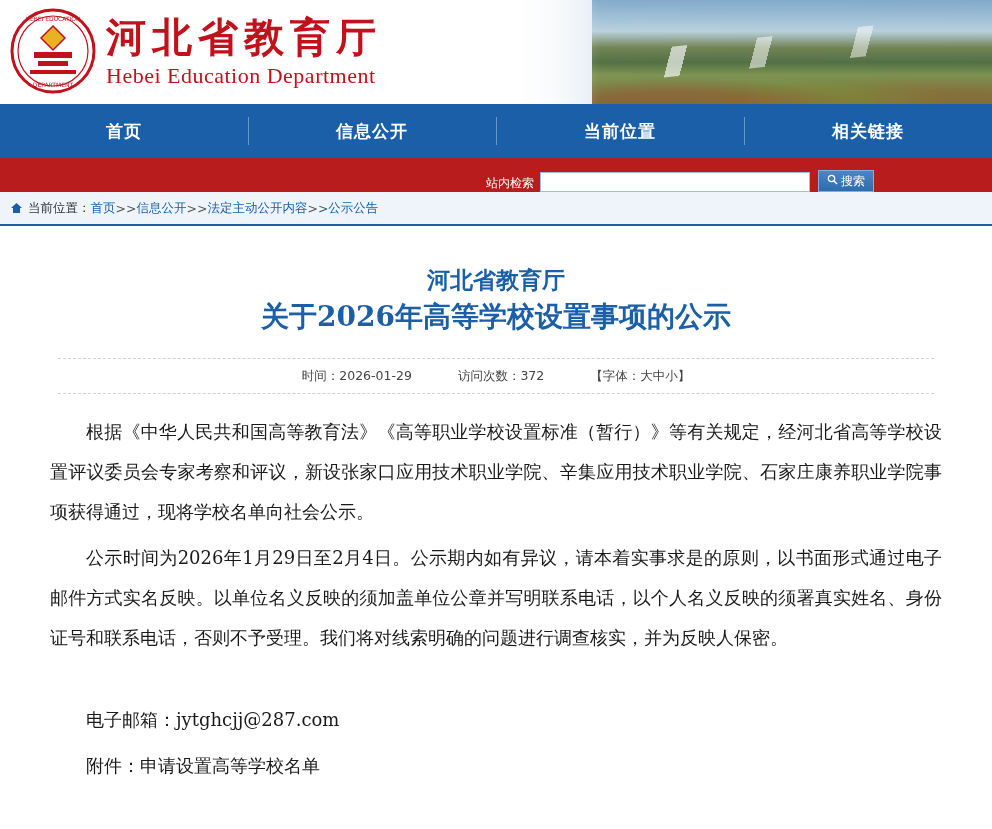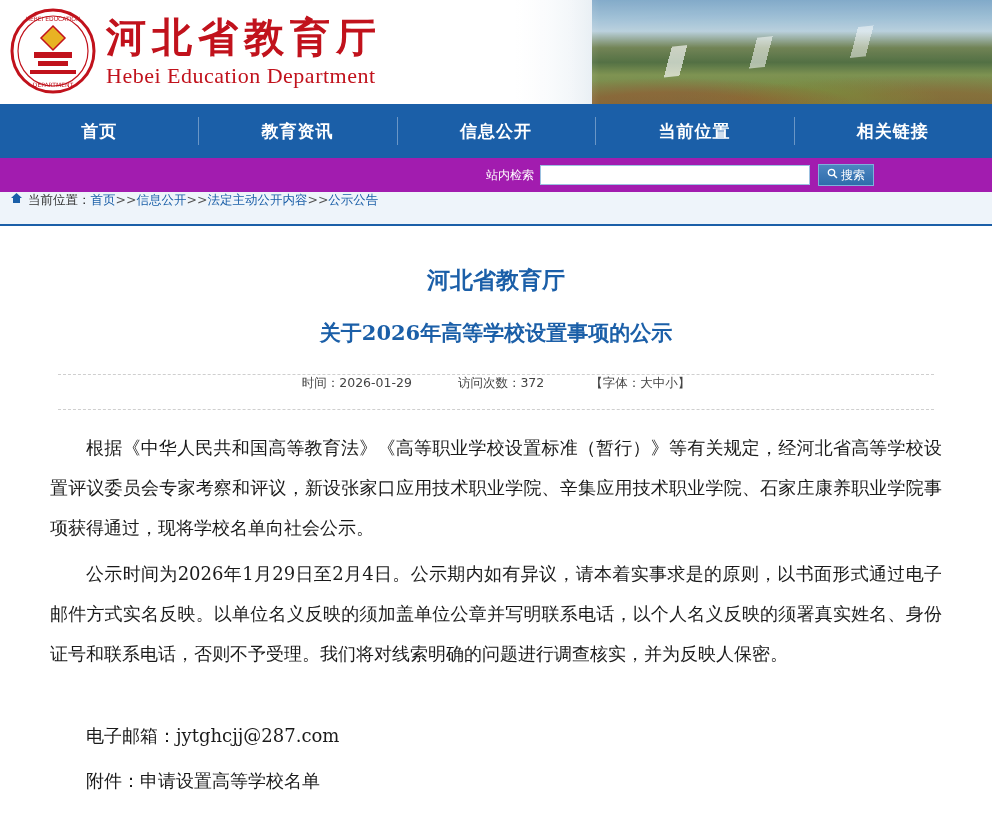--- a/index.html
+++ b/index.html
@@ -118,23 +118,23 @@
     background: #ffffff;
     color: #1b5fa8;
   }
   .nav-item.active:before, .nav-item.active + .nav-item:before {
     background: transparent;
   }
 
   
   .searchbar {
     height: 34px;
-    background: #a21caf;
-    display: flex;
-    align-items: center;
+    background: #b91c1c;
+    display: flex;
+    align-items: flex-end;
     justify-content: flex-end;
     padding-right: 118px;
   }
   .search-label {
     color: #ffffff;
     font-size: 12px;
     margin-right: 6px;
     font-family: "DejaVu Sans", "Liberation Sans", sans-serif;
   }
   .search-input {
@@ -160,21 +160,21 @@
     cursor: pointer;
     font-family: "DejaVu Sans", "Liberation Sans", sans-serif;
   }
 
   
   .crumb-wrap {
     height: 32px;
     background: #eef4fa;
     border-bottom: 2px solid #1b5fa8;
     display: flex;
-    align-items: flex-start;
+    align-items: center;
     padding-left: 10px;
     font-size: 12.5px;
     color: #333;
     font-family: "DejaVu Sans", "Liberation Sans", sans-serif;
   }
   .crumb-wrap .home-ico {
     width: 13px; height: 13px;
     margin-right: 5px;
     display: inline-block;
   }
@@ -186,29 +186,29 @@
     padding: 0 30px;
   }
   .art-title {
     text-align: center;
     color: #1b5fa8;
     font-family: "DejaVu Serif", "Liberation Serif", serif;
     font-weight: bold;
     padding-top: 36px;
   }
   .art-title .l1 { font-size: 23px; line-height: 36px; }
-  .art-title .l2 { font-size: 21px; line-height: 38px; margin-top: 16px; }
+  .art-title .l2 { font-size: 28px; line-height: 38px; }
 
   .meta {
     margin: 22px 28px 0 28px;
     border-top: 1px dashed #cfcfcf;
     border-bottom: 1px dashed #cfcfcf;
     height: 34px;
     display: flex;
-    align-items: flex-start;
+    align-items: center;
     justify-content: center;
     gap: 46px;
     font-size: 12.5px;
     color: #444;
     font-family: "DejaVu Sans", "Liberation Sans", sans-serif;
   }
   .meta .sizes { }
   .meta .sizes a { color: #444; text-decoration: none; cursor: pointer; }
 
   .body-text {
@@ -217,21 +217,21 @@
     font-size: 18px;
     line-height: 40px;
     color: #1a1a1a;
     text-align: justify;
   }
   .body-text p {
     margin: 0 0 6px 0;
     text-indent: 2em;
   }
   .body-text p.gap { margin-top: 42px; }
-  .body-text p.tight { margin-bottom: 0; font-family: Liberation Mono, monospace; }
+  .body-text p.tight { margin-bottom: 0; }
 </style>
 </head>
 <body>
 
 <div class="header">
   <div class="header-photo"></div>
   <div class="header-fade"></div>
 
   <div class="logo">
     <svg viewBox="0 0 86 86" width="86" height="86" aria-hidden="true">
@@ -247,21 +247,20 @@
   </div>
 
   <div class="title-block">
     <div class="title-cn">河北省教育厅</div>
     <div class="title-en">Hebei Education Department</div>
   </div>
 </div>
 
 <div class="nav">
   <div class="nav-item">首页</div>
-  <div class="nav-item">教育资讯</div>
   <div class="nav-item">信息公开</div>
   <div class="nav-item">当前位置</div>
   <div class="nav-item">相关链接</div>
 </div>
 
 <div class="searchbar">
   <span class="search-label">站内检索</span>
   <input class="search-input" type="text" value="" placeholder="" style="">
   <div class="search-btn">
     <span>

